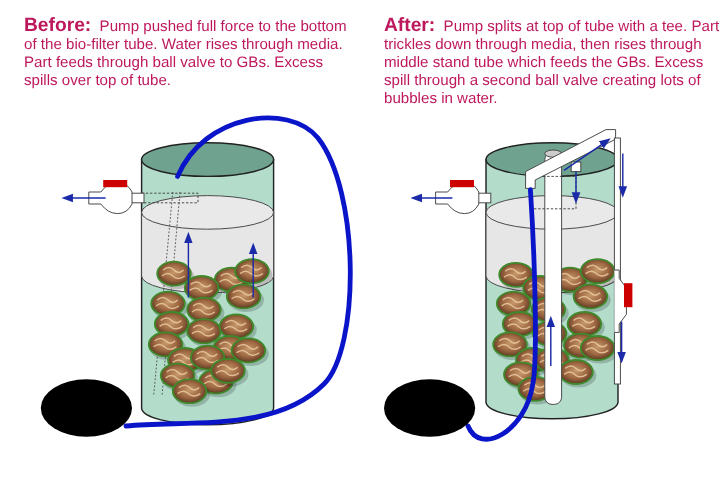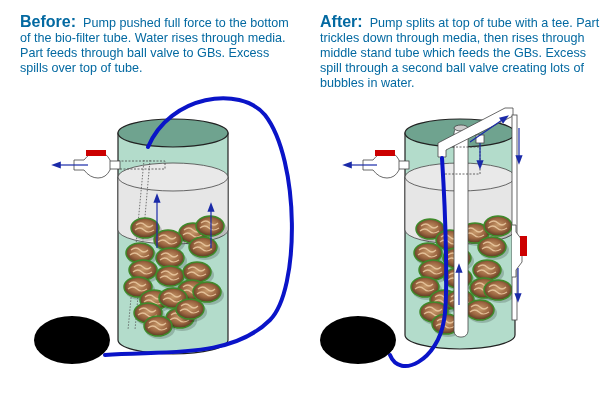--- a/index.html
+++ b/index.html
@@ -1,17 +1,17 @@
 <!DOCTYPE html>
 <html><head>
   <meta charset="utf-8">
   <style>
     html, body { margin: 0; padding: 0; background: #ffffff; }
     body { width: 600px; height: 400px; position: relative; overflow: hidden; font-family: "Liberation Sans", sans-serif; }
-    .caption { position: absolute; font-size: 12.6px; line-height: 15px; color: #0369a1; }
+    .caption { position: absolute; font-size: 12.6px; line-height: 15px; color: #be185d; }
     .caption b { font-size: 16px; font-weight: bold; }
     #cap-before { left: 20px; top: 14px; width: 280px; }
     #cap-after { left: 320px; top: 14px; width: 280px; }
     svg { position: absolute; left: 0; top: 0; }
   </style>
 </head>
 <body>
 
 <div class="caption" id="cap-before">
   <b>Before:</b>&nbsp;

